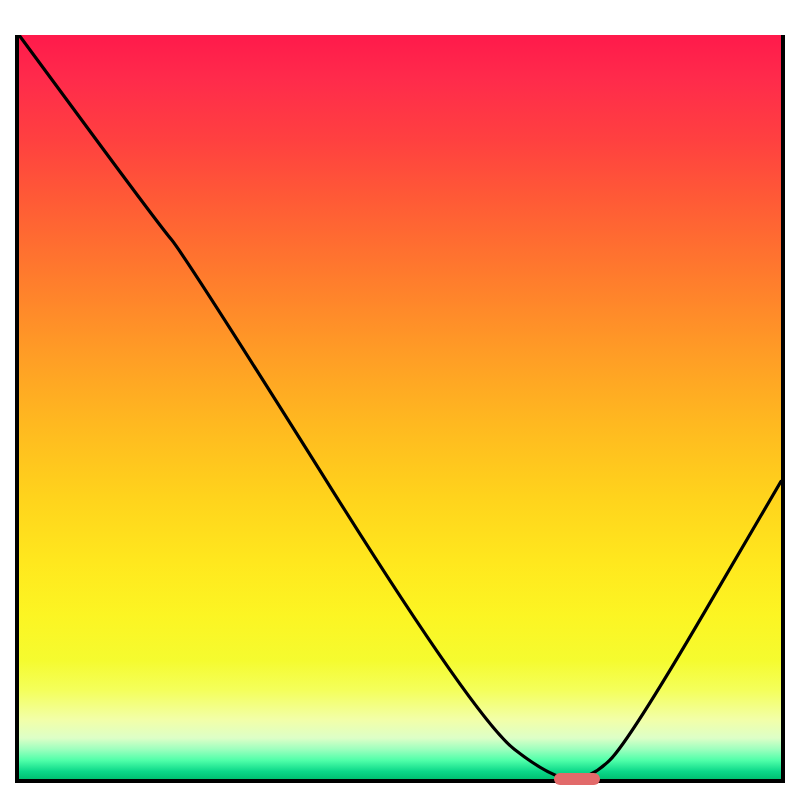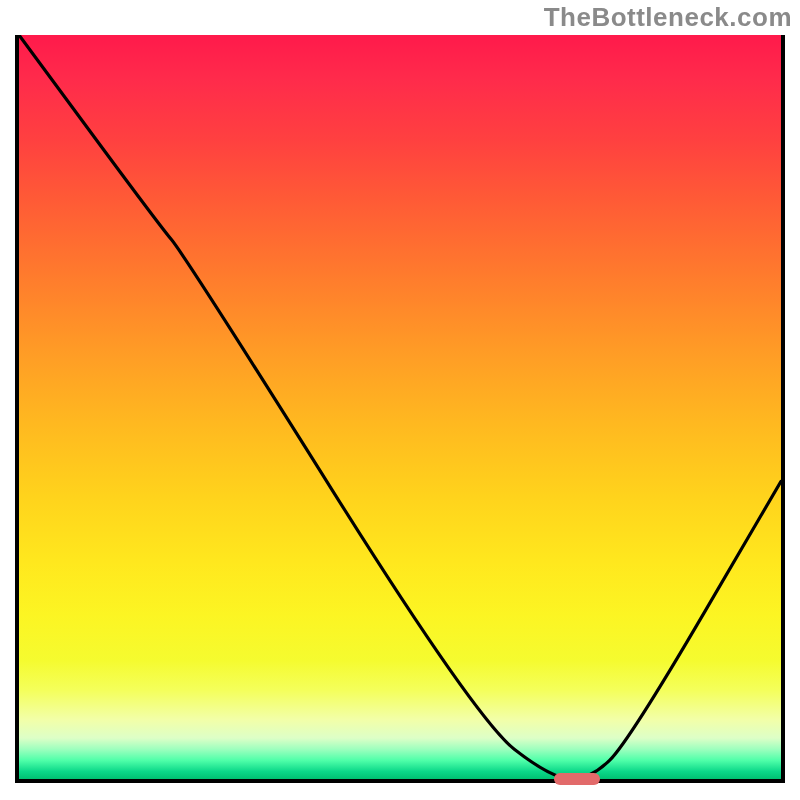--- a/index.html
+++ b/index.html
@@ -73,21 +73,20 @@
     height: 12px;
     background: #e26a6a;
     border-radius: 6px;
   }
 </style>
 </head>
 <body>
 
 <div class="stage">
 
-  <div class="watermark">TheBottleneck.com</div>
 
   <div class="plot-frame">
     <div class="gradient-fill"></div>
 
     <svg class="curve" viewBox="0 0 770 748" preserveAspectRatio="none">
       <path id="curve-path" fill="none" stroke="#000" stroke-width="3.2" stroke-linecap="round" stroke-linejoin="round" d="M 0 0 Q 0 0 69.3 93.5 Q 138.6 187 154 205.7 Q 169.4 224.39999999999998 315.7 456.28 Q 462 688.16 500.5 718.0799999999999 Q 539 748 558.25 748 Q 577.5 748 596.75 729.3 Q 616 710.6 693 579.7 T 770 448.8"></path>
     </svg>
 
     <div class="marker-pill" id="marker" style="left: 535.25px; top: 738px;"></div>
   </div>

